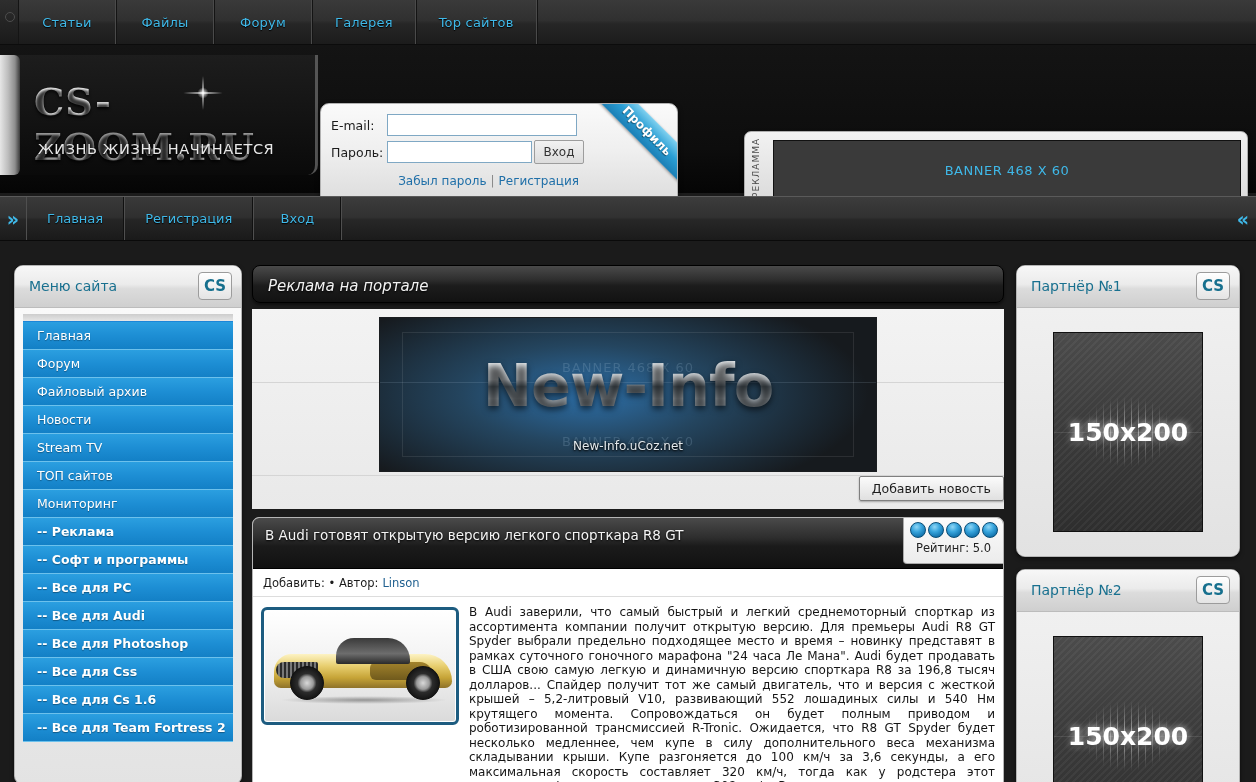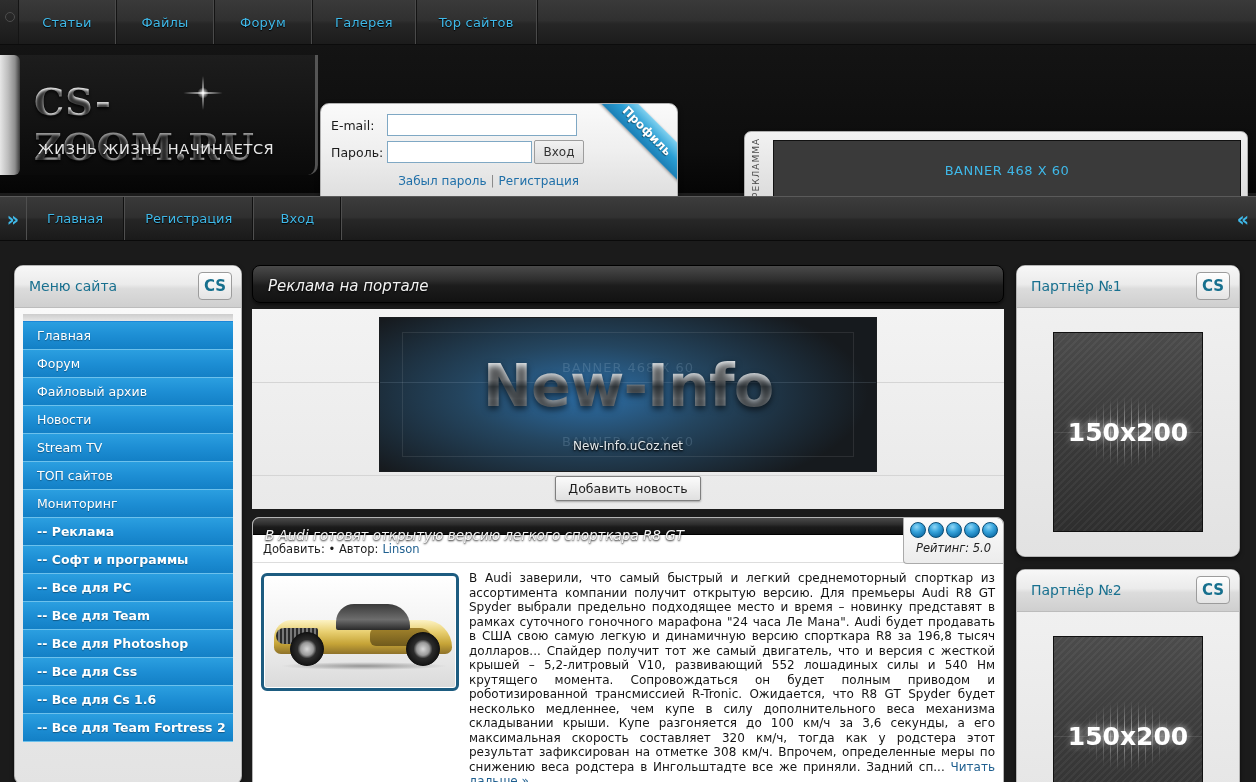--- a/index.html
+++ b/index.html
@@ -303,40 +303,39 @@
   .adv-sub {
     position: absolute; width: 100%; text-align: center; bottom: 18px;
     color: #e4eaee; font-size: 12px;
     text-shadow: 0 1px 2px #000, 0 0 4px rgba(0,0,0,.9);
   }
   .center-divider {
     position: absolute; left: 0; right: 0; height: 1px; background: #d5d5d5;
   }
 
   .addnews-row {
-    margin-top: 4px; display: flex; justify-content: center;
+    margin-top: 4px; display: flex; justify-content: flex-end;
   }
   .addnews-btn {
     background: linear-gradient(to bottom, #fbfbfb, #e0e0e0);
     border: 1px solid #7f7f7f; border-radius: 2px;
     padding: 4px 12px; font-family: inherit; font-size: 12.5px;
     color: #1d1d1d; cursor: pointer;
     box-shadow: 0 1px 2px rgba(0,0,0,.3);
   }
 
   .post {
     margin-top: 8px;
     border: 1px solid #b5b5b5; border-radius: 7px 7px 0 0;
     background: #fff; overflow: hidden;
   }
   .post-head {
-    height: 17px; position: relative;
+    height: 51px; position: relative;
     background: linear-gradient(to bottom, #4a4a4a 0%, #2d2d2d 40%, #1b1b1b 56%, #111 100%);
     border-bottom: 1px solid #000;
-    font-style: italic;
   }
   .post-head .ptitle {
     position: absolute; left: 12px; top: 9px;
     color: #f5f5f5; font-size: 13.5px; text-shadow: 0 1px 2px #000;
   }
   .rating-box {
     position: absolute; right: 0; top: 0;
     width: 100px; height: 46px;
     background: linear-gradient(to bottom, #fbfbfb, #ececec);
     border-left: 1px solid #aaa; border-bottom: 1px solid #aaa;
@@ -551,21 +550,21 @@
       <div class="menu-item sub">
           <span>-- Реклама</span>
         </div>
       <div class="menu-item sub">
           <span>-- Софт и программы</span>
         </div>
       <div class="menu-item sub">
           <span>-- Все для PC</span>
         </div>
       <div class="menu-item sub">
-          <span>-- Все для Team</span>
+          <span>-- Все для Audi</span>
         </div>
       <div class="menu-item sub">
           <span>-- Все для Photoshop</span>
         </div>
       <div class="menu-item sub">
           <span>-- Все для Css</span>
         </div>
       <div class="menu-item sub">
           <span>-- Все для Cs 1.6</span>
         </div>

